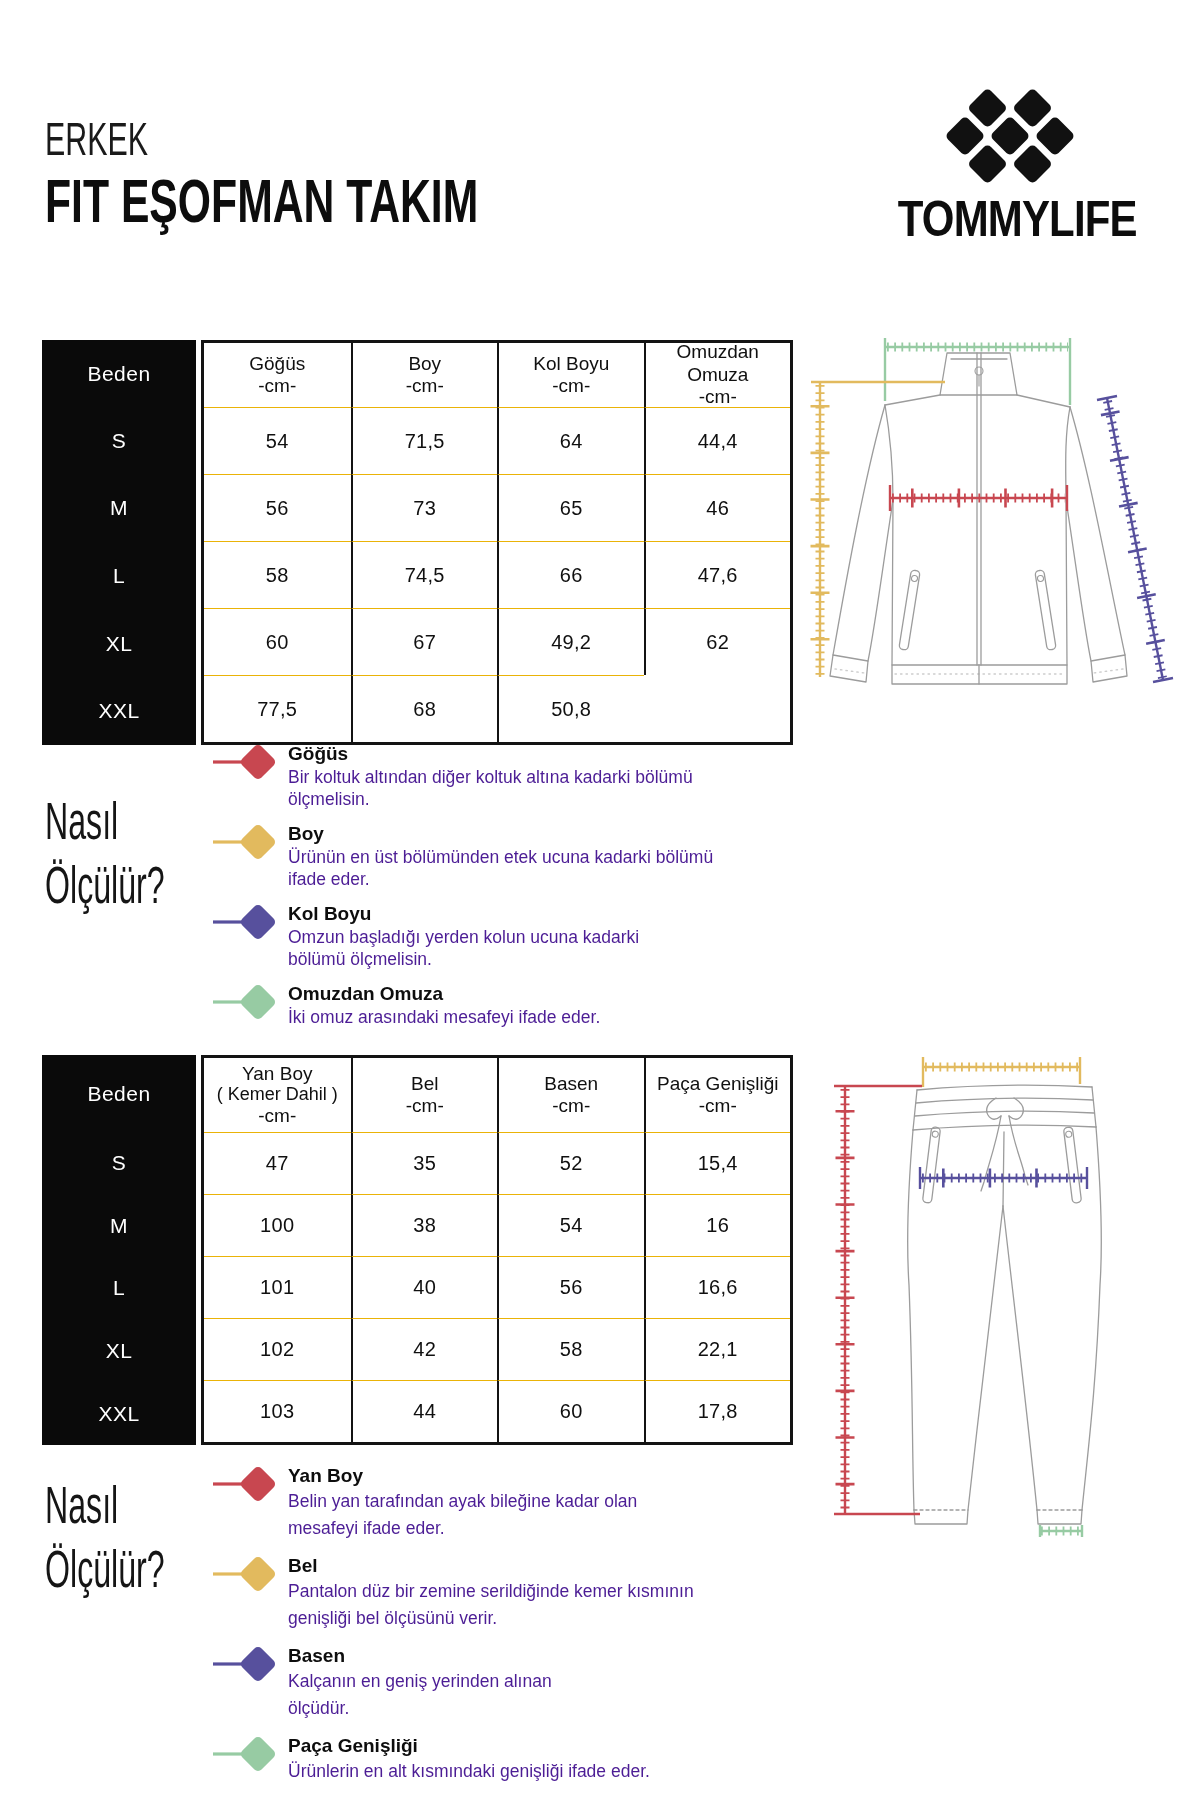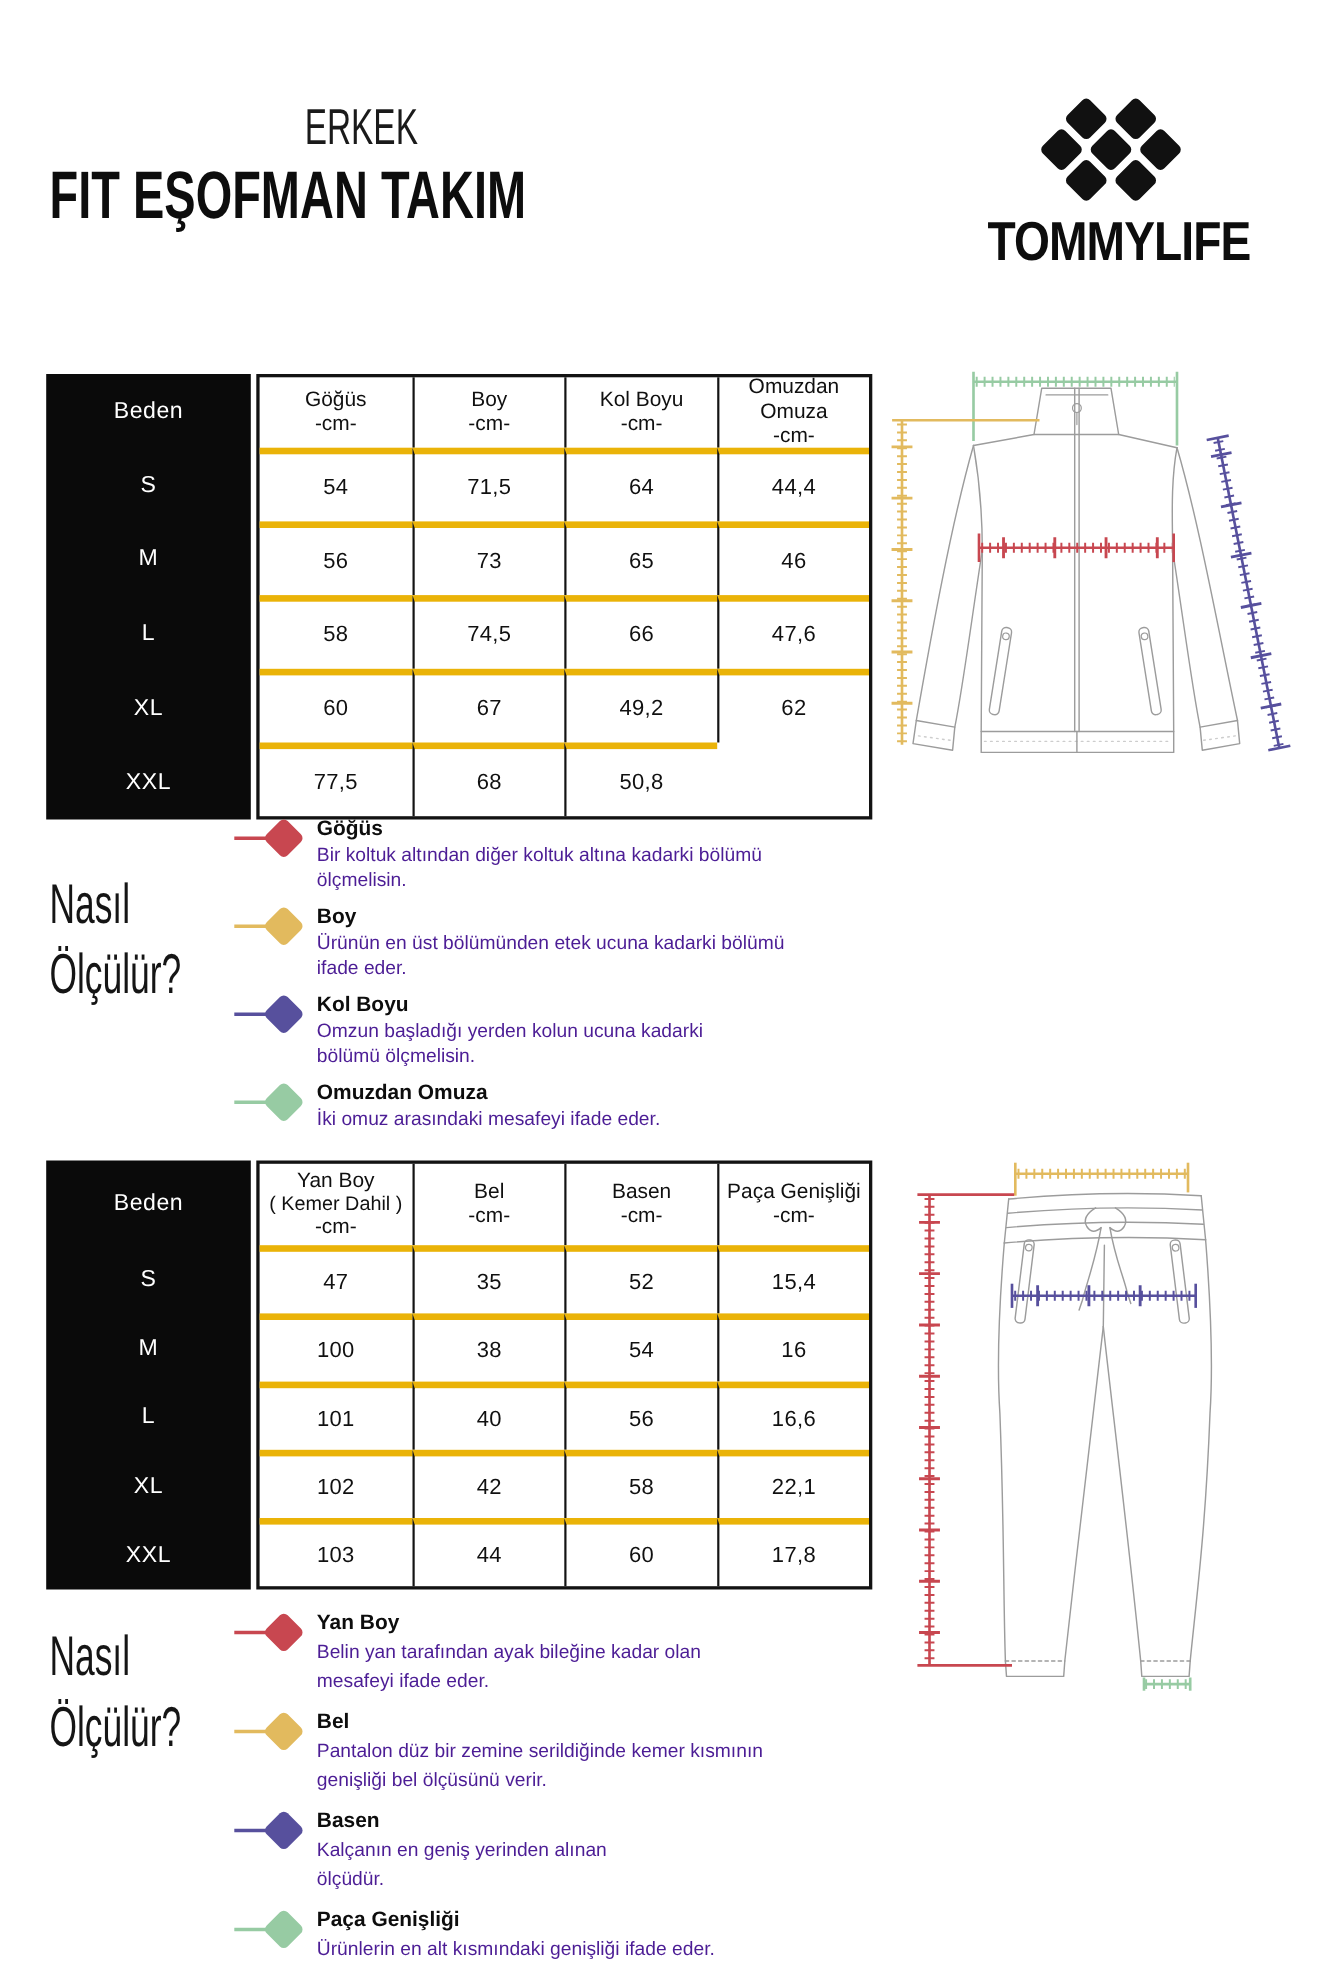--- a/index.html
+++ b/index.html
@@ -1,38 +1,38 @@
 <!DOCTYPE html>
 <html><head>
 <meta charset="utf-8">
 <style>
   html,body{margin:0;padding:0;background:#ffffff;}
   body{font-family:"Liberation Sans", sans-serif;color:#101010;}
   .page{position:relative;width:1200px;height:1800px;background:#fff;overflow:hidden;}
 
   
-  .brandblock{position:absolute;left:45px;top:92px;text-align:center;}
+  .brandblock{position:absolute;left:45px;top:116px;}
   .cat{font-size:46px;font-weight:500;letter-spacing:0px;line-height:1.0;
        display:inline-block;transform:scaleX(.66);transform-origin:left top;white-space:nowrap;color:#1a1a1a;}
   .maintitle{font-size:61px;font-weight:800;line-height:1.0;margin-top:9px;
        display:block;transform:scaleX(.70);transform-origin:left top;white-space:nowrap;color:#0d0d0d;}
   .logo{position:absolute;left:860px;top:84px;width:300px;text-align:right;}
   .logo svg{display:block;margin:0 auto;}
   .brandname{display:inline-block;font-size:50px;font-weight:800;letter-spacing:-1px;
        transform:scaleX(.84);transform-origin:center top;white-space:nowrap;margin-top:2px;color:#0d0d0d;}
 
   
   .sztable{position:absolute;display:flex;align-items:stretch;width:751px;}
-  .size-col{width:186px;background:#0a0a0a;color:#fff;display:flex;flex-direction:column;margin-right:5px;}
+  .size-col{width:154px;background:#0a0a0a;color:#fff;display:flex;flex-direction:column;margin-right:5px;}
   .size-head{height:calc(var(--hh) + 3px);display:flex;align-items:center;justify-content:center;
        font-size:21px;font-weight:500;letter-spacing:.5px;}
   .size-cell{flex:1;display:flex;align-items:center;justify-content:center;font-size:21px;font-weight:500;letter-spacing:.5px;}
   .grid{flex:1;border:3px solid #131313;display:grid;grid-template-columns:repeat(4,1fr);
        grid-template-rows:var(--hh) repeat(5,var(--rh));background:#fff;}
-  .cell{border-left:2px solid #131313;border-top:6px solid #eab308;display:flex;flex-direction:column;
+  .cell{border-left:2px solid #131313;border-top:1px solid #eab308;display:flex;flex-direction:column;
        align-items:center;justify-content:center;box-sizing:border-box;}
   .cell:nth-child(4n+1){border-left:none;}
   .cell:nth-child(-n+4){border-top:none;}
   .cell .lab,.cell .unit{font-size:19px;font-weight:500;line-height:1.18;text-align:center;padding:0 6px;}
   .cell .sub{font-size:18px;font-weight:500;line-height:1.1;}
   .cell.val{font-size:20px;font-weight:400;letter-spacing:.3px;}
 
   
   .howto-title{position:absolute;left:45px;font-size:51px;font-weight:500;line-height:1.26;width:215px;
        transform:scaleX(.63);transform-origin:left top;color:#151515;}

